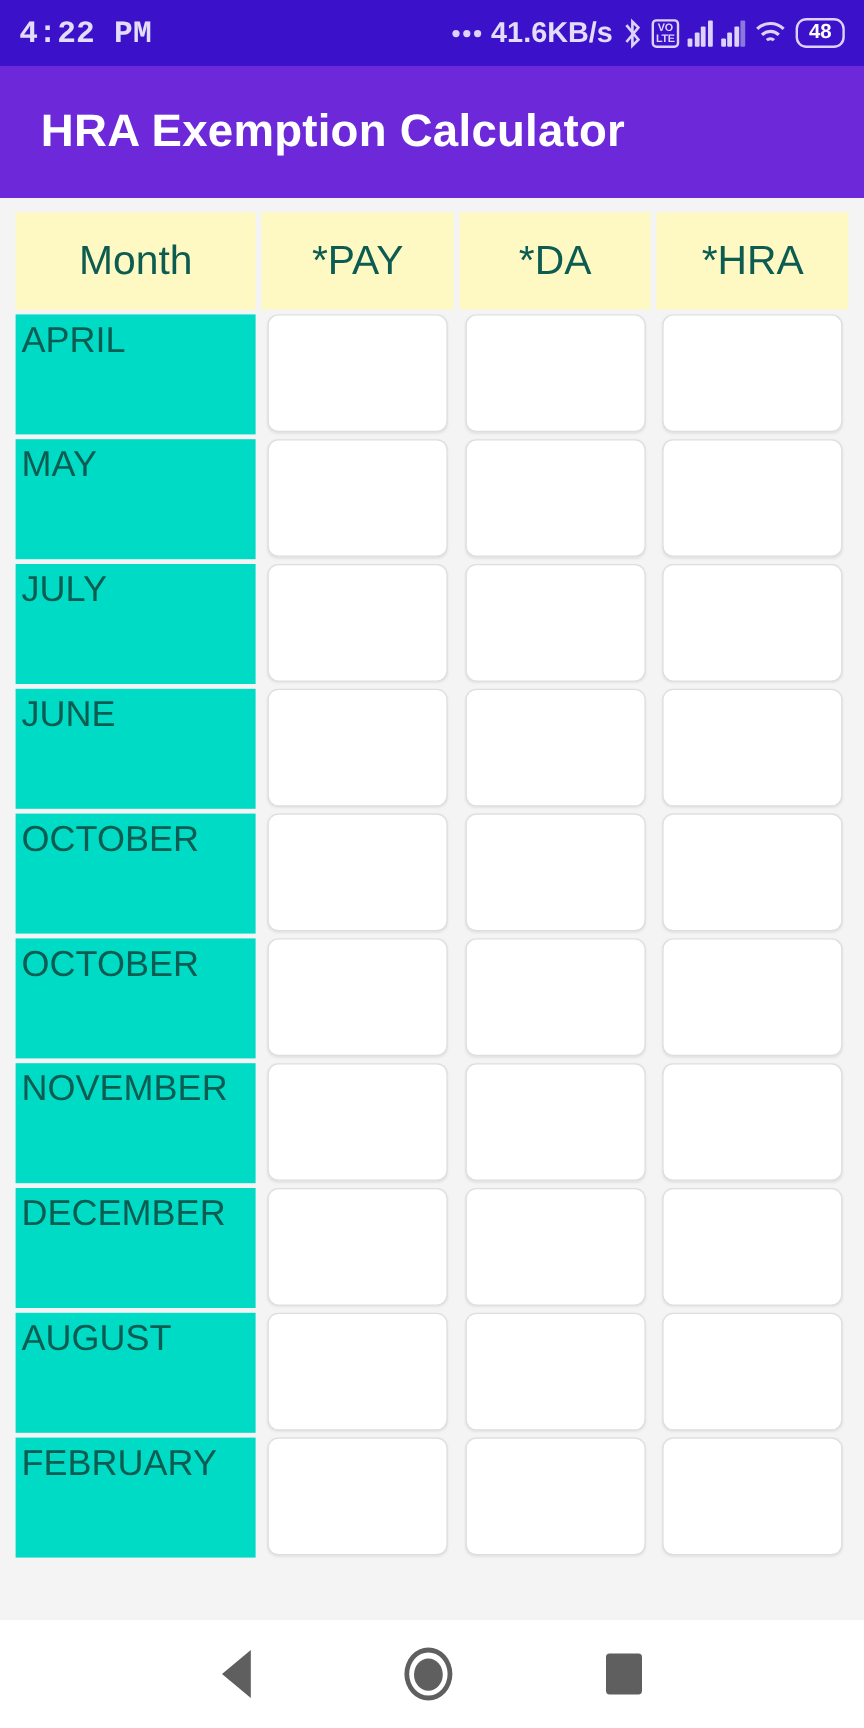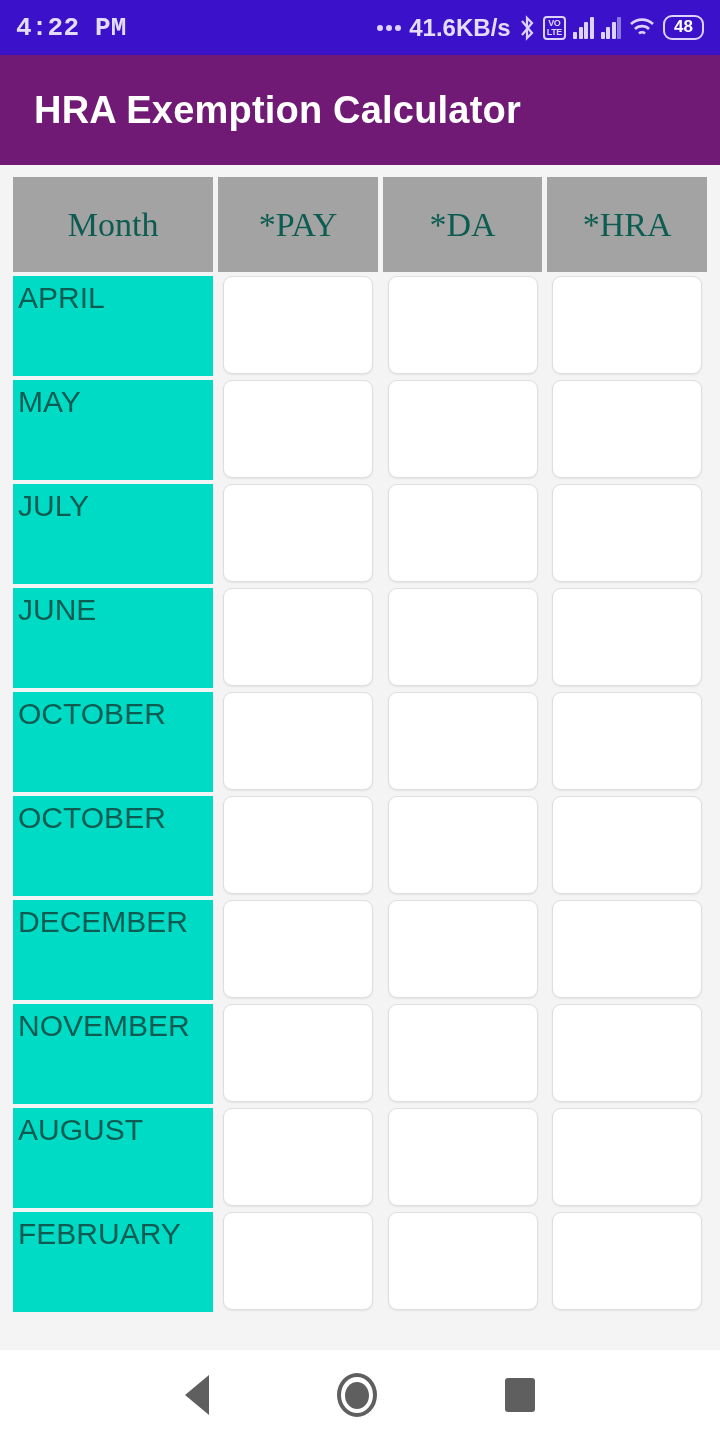--- a/index.html
+++ b/index.html
@@ -38,35 +38,35 @@
   .bars.dim b:nth-child(4){ background:#8b77e0; }
   .battery {
     border:2px solid #dcd2fb; border-radius:9px;
     color:#ffffff; font-size:17px; font-weight:bold;
     padding:1px 9px 2px; line-height:18px;
   }
 
   
   .appbar {
     position:absolute; top:55px; left:0; width:720px; height:110px;
-    background:#701a75;
+    background:#6d28d9;
     display:flex; align-items:center;
     padding-left:34px;
   }
   .appbar-title { color:#ffffff; font-size:38px; font-weight:bold; letter-spacing:.2px; }
 
   
   .table { position:absolute; top:165px; left:0; width:720px; height:1185px; overflow:hidden; }
   .row { display:flex; align-items:flex-start; padding:0 13px; }
 
   .hdr-row { padding-top:12px; }
   .hdr-cell {
-    background:#a3a3a3; color:#0d5c52;
-    height:95px; display:flex; align-items:center; justify-content:center;
-    font-size:34px; margin-right:5px;font-family:Liberation Serif, serif;
+    background:#fef9c3; color:#0d5c52;
+    height:81px; display:flex; align-items:center; justify-content:center;
+    font-size:34px; margin-right:5px;
   }
   .hdr-cell.c-month { width:202px; }
   .hdr-cell.c-pay   { width:161px; }
   .hdr-cell.c-da    { width:161px; }
   .hdr-cell.c-hra   { width:161px; margin-right:0; }
 
   .data-row { margin-top:4px; }
   .month-cell {
     background:#00dbc6; color:#0d5c52;
     width:202px; height:100px;
@@ -223,33 +223,33 @@
             <input class="inp" type="text" style="">
           </div>
           <div class="inp-wrap">
             <input class="inp" type="text" style="">
           </div>
           <div class="inp-wrap">
             <input class="inp" type="text" style="">
           </div>
         </div>
         <div class="row data-row">
+          <div class="month-cell">NOVEMBER</div>
+          <div class="inp-wrap">
+            <input class="inp" type="text" style="">
+          </div>
+          <div class="inp-wrap">
+            <input class="inp" type="text" style="">
+          </div>
+          <div class="inp-wrap">
+            <input class="inp" type="text" style="">
+          </div>
+        </div>
+        <div class="row data-row">
           <div class="month-cell">DECEMBER</div>
-          <div class="inp-wrap">
-            <input class="inp" type="text" style="">
-          </div>
-          <div class="inp-wrap">
-            <input class="inp" type="text" style="">
-          </div>
-          <div class="inp-wrap">
-            <input class="inp" type="text" style="">
-          </div>
-        </div>
-        <div class="row data-row">
-          <div class="month-cell">NOVEMBER</div>
           <div class="inp-wrap">
             <input class="inp" type="text" style="">
           </div>
           <div class="inp-wrap">
             <input class="inp" type="text" style="">
           </div>
           <div class="inp-wrap">
             <input class="inp" type="text" style="">
           </div>
         </div>

